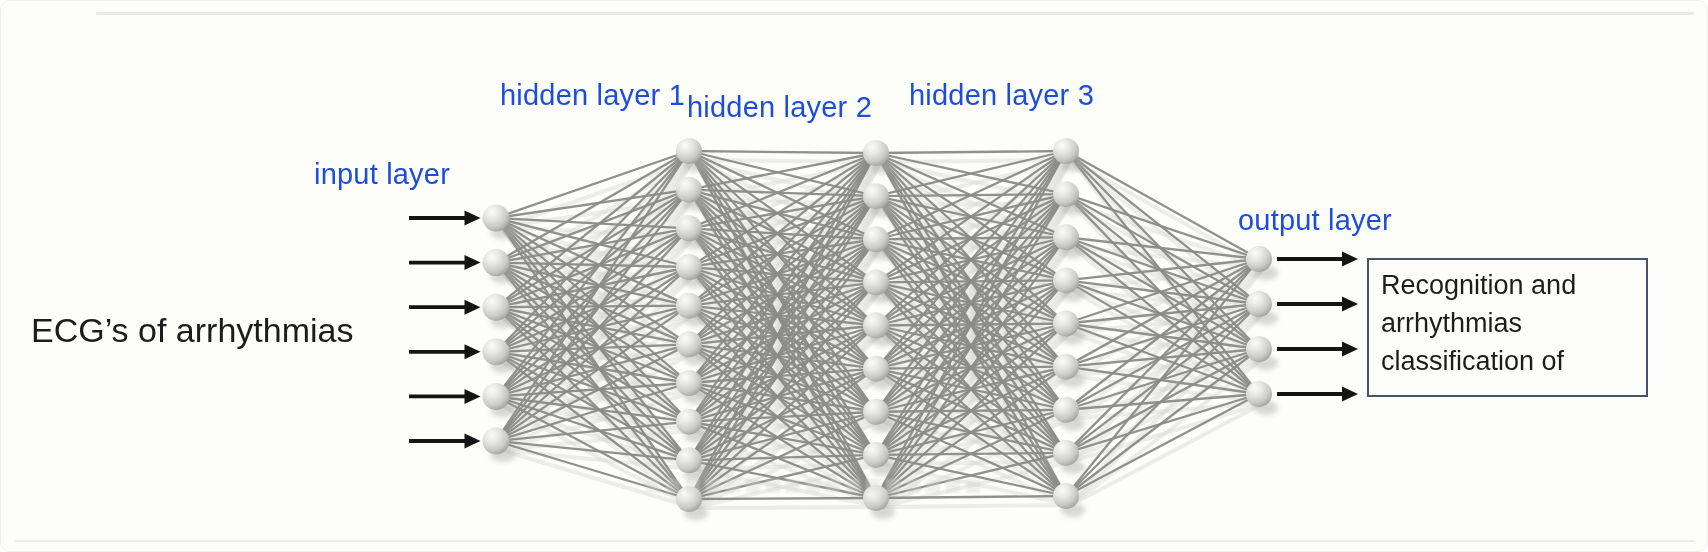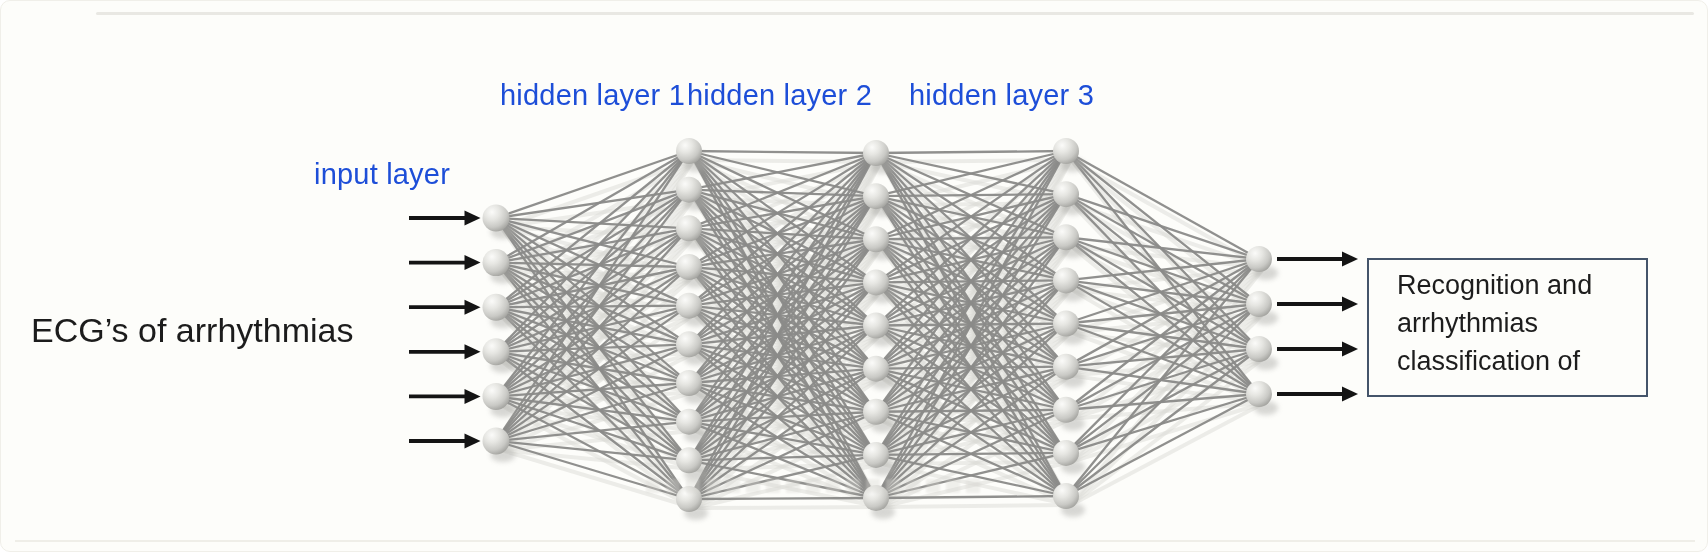--- a/index.html
+++ b/index.html
@@ -25,33 +25,33 @@
   .layer-label{
     position:absolute;
     font-size:29px;
     font-weight:400;
     color:#1d4ed8;
     white-space:nowrap;
     letter-spacing:0.2px;
   }
   #lbl-input{left:313px;top:150px;margin-top:7px;}
   #lbl-h1{left:499px;top:78px;}
-  #lbl-h2{left:686px;top:78px;}
+  #lbl-h2{left:686px;top:90px;}
   #lbl-h3{left:908px;top:78px;}
   #lbl-output{left:1237px;top:203px;}
   .left-caption{
     position:absolute;left:30px;top:310px;
     font-size:34px;color:#1c1c1c;white-space:nowrap;
   }
   .output-box{
     position:absolute;left:1366px;top:257px;width:281px;height:139px;
     box-sizing:border-box;
     border:2px solid #44546a;
     background:#fdfdfa;
-    padding:7px 10px 6px 28px;
+    padding:7px 10px 6px 12px;
     font-size:27px;color:#1d1d1d;line-height:1.4;
   }
   .output-box span{display:block;white-space:nowrap;}
   .watermark-smudge{
     position:absolute;left:645px;top:478px;width:340px;height:14px;
     background:repeating-linear-gradient(90deg,#d8d7d2 0 14px,transparent 14px 20px);
     opacity:.35;filter:blur(1px);
   }
 </style>
 </head>
@@ -733,20 +733,21 @@
           <line x1="1276" y1="393" x2="1344" y2="393" stroke="#141414" stroke-width="3.8"></line>
           <polygon points="1357,393 1341,385.5 1341,400.5" fill="#141414"></polygon>
         </g>
       </g>
   </svg>
 
   <div class="layer-label" id="lbl-input">input layer</div>
   <div class="layer-label" id="lbl-h1">hidden layer 1</div>
   <div class="layer-label" id="lbl-h2">hidden layer 2</div>
   <div class="layer-label" id="lbl-h3">hidden layer 3</div>
+  <div class="layer-label" id="lbl-output">output layer</div>
 
   <div class="left-caption">ECG’s of arrhythmias</div>
 
   <div class="output-box">
     <span>Recognition and</span>
     <span>arrhythmias</span>
     <span>classification of</span>
   </div>
 
   <div class="watermark-smudge"></div>

